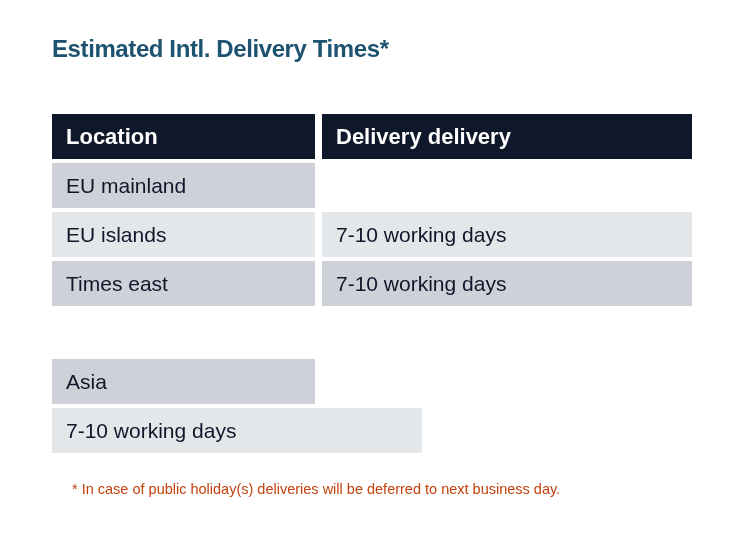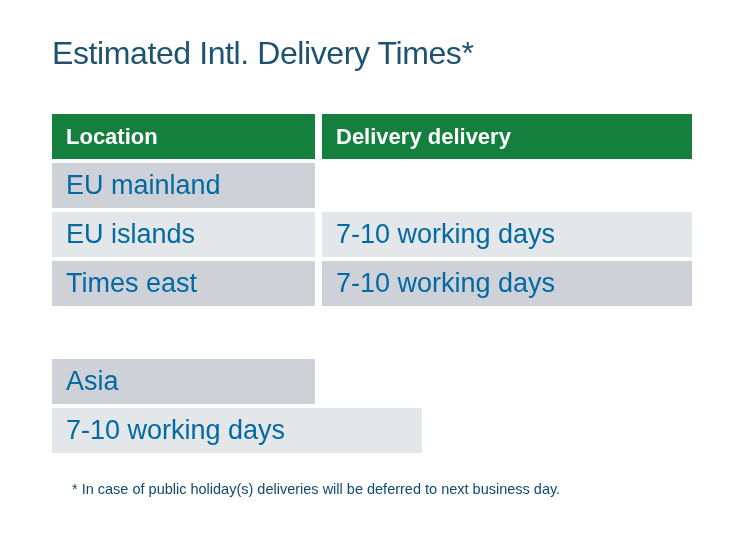--- a/index.html
+++ b/index.html
@@ -18,22 +18,22 @@
     position: relative;
     width: 745px;
     height: 536px;
     background: #ffffff;
     box-sizing: border-box;
   }
   .page-title {
     position: absolute;
     left: 52px;
     top: 36px;
-    font-size: 32px;
-    font-weight: 400;
+    font-size: 24px;
+    font-weight: 700;
     letter-spacing: -0.4px;
     color: #1d5270;
     line-height: 1.1;
     white-space: nowrap;
   }
   .delivery-table {
     position: absolute;
     left: 52px;
     top: 114px;
     width: 640px;
@@ -45,44 +45,44 @@
     display: flex;
     gap: 7px;
     height: 45px;
   }
   .cell {
     display: flex;
     align-items: center;
     box-sizing: border-box;
     padding-left: 14px;
     padding-right: 8px;
-    font-size: 27px;
-    color: #0369a1;
+    font-size: 21px;
+    color: #0f172a;
     line-height: 1;
     white-space: nowrap;
     overflow: hidden;
   }
   .col-location { width: 263px; flex: 0 0 263px; }
   .col-delivery { width: 370px; flex: 0 0 370px; }
 
   .header-row .cell {
-    background: #15803d;
+    background: #0f172a;
     color: #ffffff;
     font-weight: 700;
     font-size: 22px;
   }
   .row-odd .cell  { background: #ced2d8; }
   .row-even .cell { background: #e4e7ea; }
 
   .footnote {
     position: absolute;
     left: 72px;
     top: 481px;
     font-size: 14.5px;
-    color: #0c4a6e;
+    color: #c2410c;
     line-height: 1.2;
     white-space: nowrap;
   }
 </style>
 </head>
 <body>
 
 <div class="page">
 
   <div class="page-title">Estimated Intl. Delivery Times*</div>

